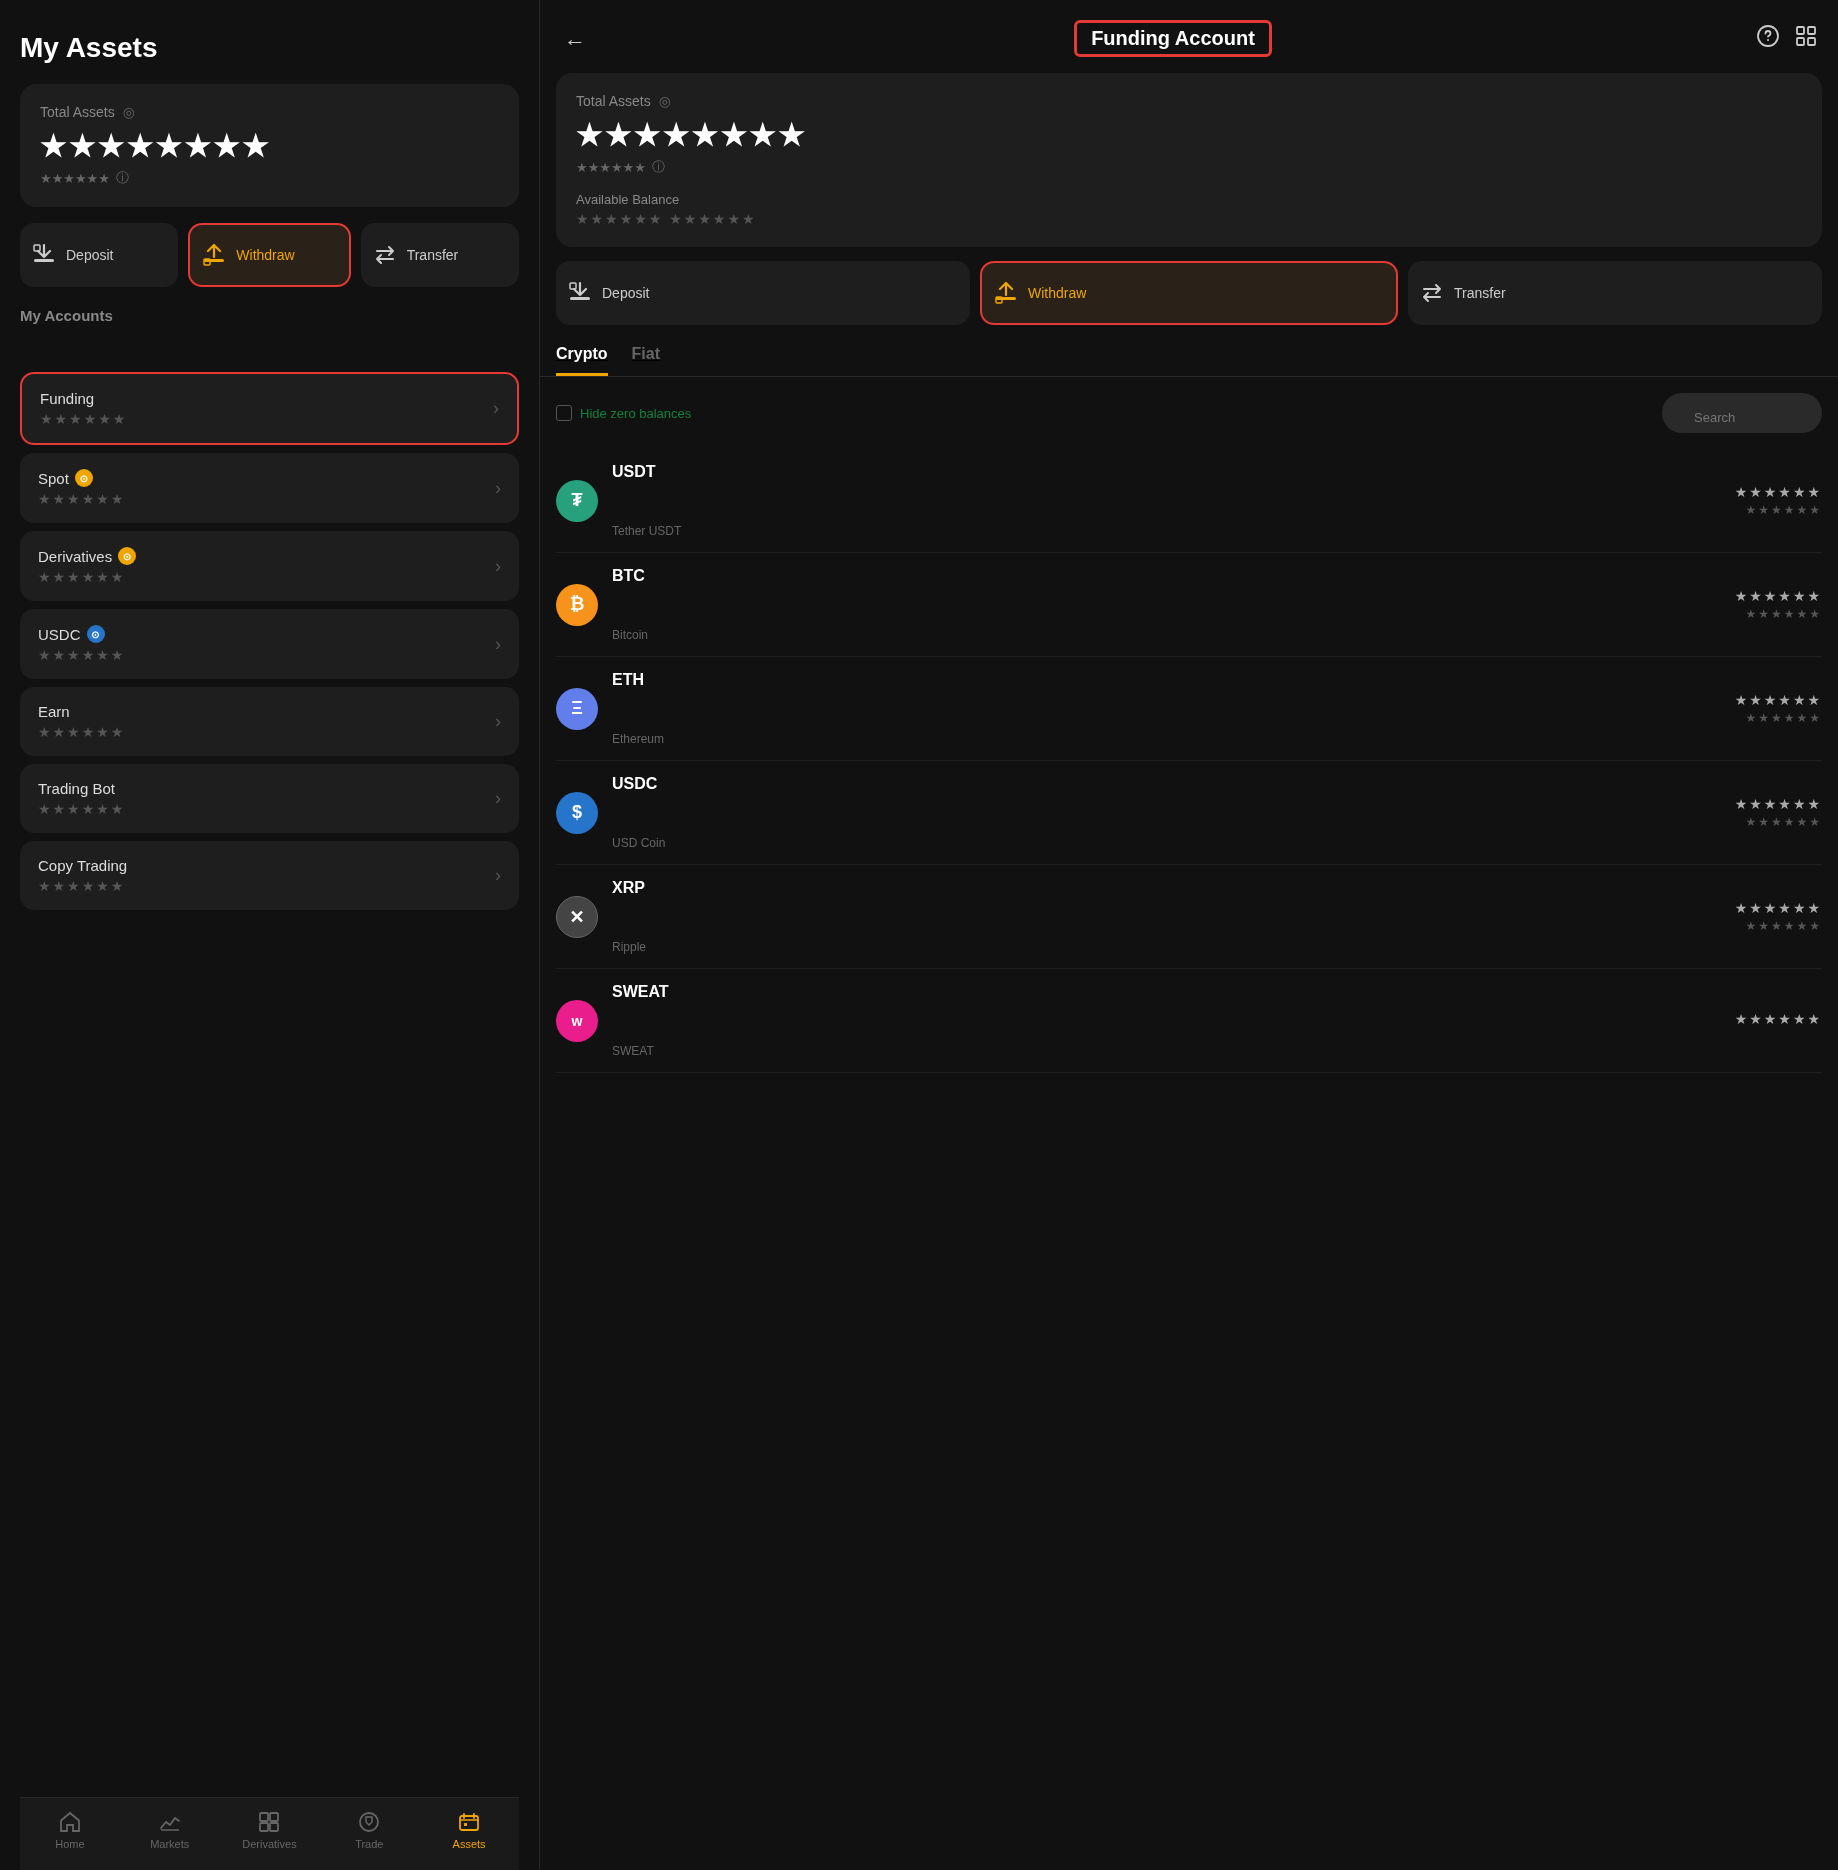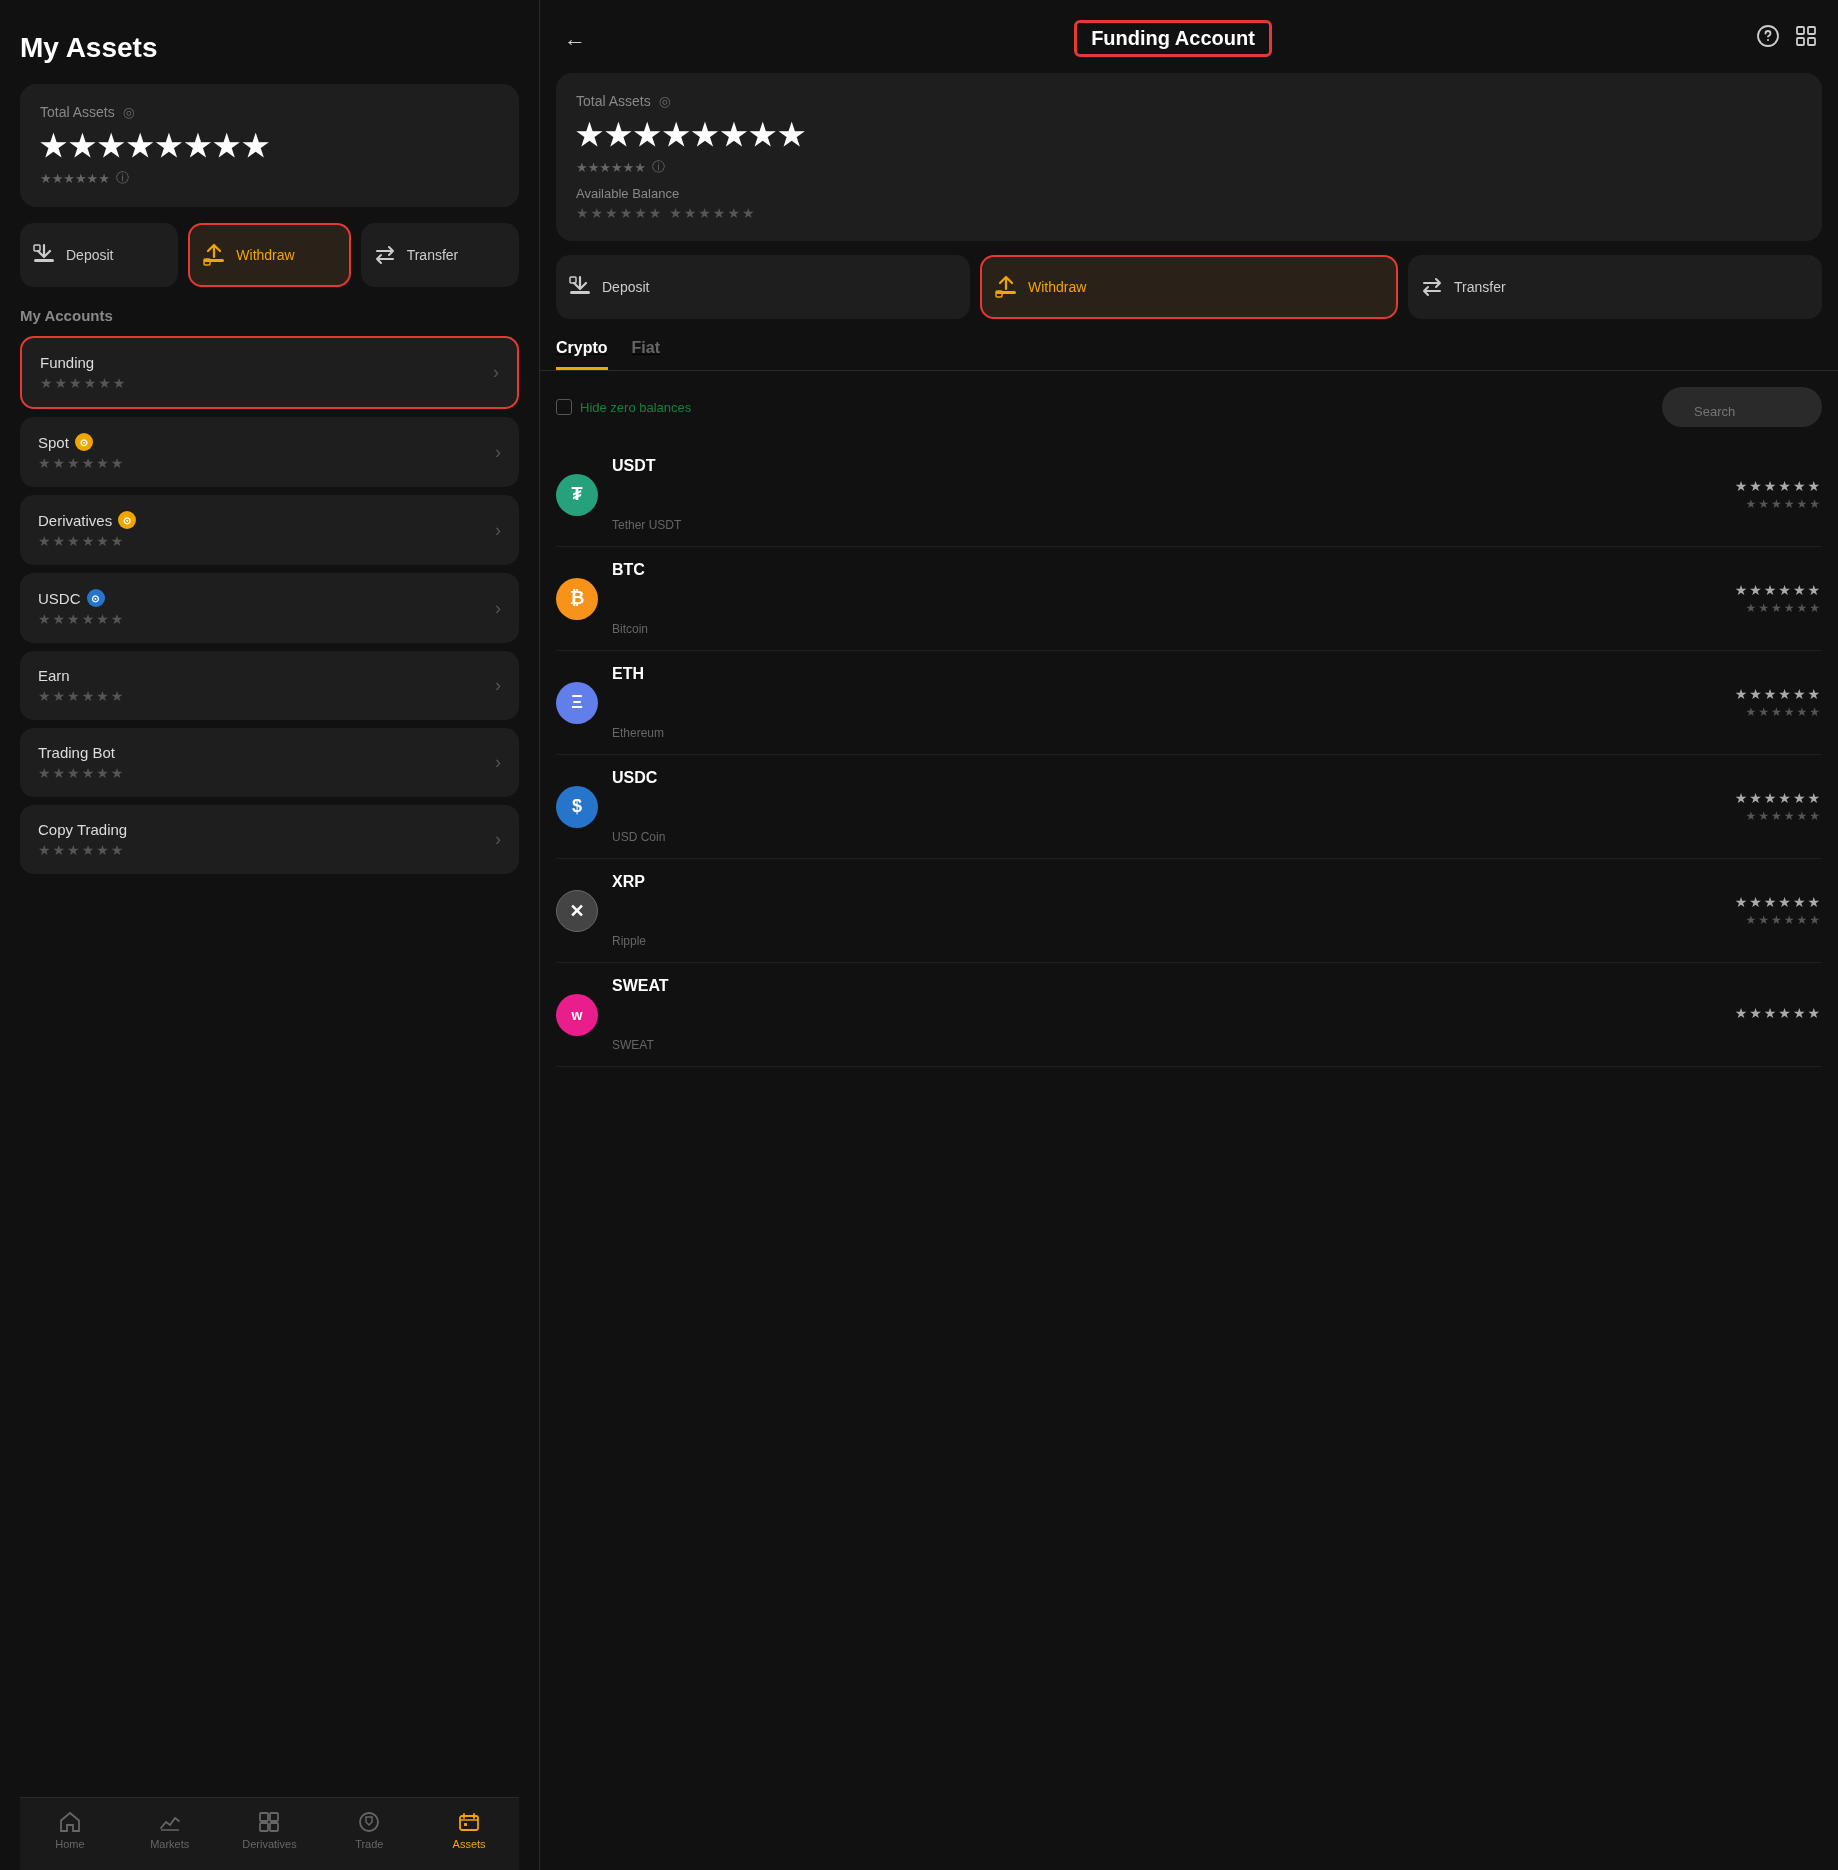--- a/index.html
+++ b/index.html
@@ -106,20 +106,21 @@
       font-size: 15px;
       font-weight: 600;
       margin-bottom: 12px;
     }
 
     
     .account-list {
       display: flex;
       flex-direction: column;
       gap: 8px;
+      margin-top: 36px;
     }
 
     .account-item {
       background: #1e1e1e;
       border-radius: 14px;
       padding: 16px 18px;
       display: flex;
       align-items: center;
       justify-content: space-between;
       cursor: pointer;
@@ -231,21 +232,21 @@
     .right-assets-card {
       background: #1e1e1e;
       border-radius: 16px;
       margin: 0 16px 14px 16px;
       padding: 20px;
     }
 
     .available-balance-label {
       color: #888888;
       font-size: 13px;
-      margin-top: 10px;
+      margin-top: 16px;
       margin-bottom: 4px;
     }
 
     .available-balance-value {
       color: #555555;
       font-size: 14px;
       letter-spacing: 2px;
     }
 
     .right-action-buttons {

